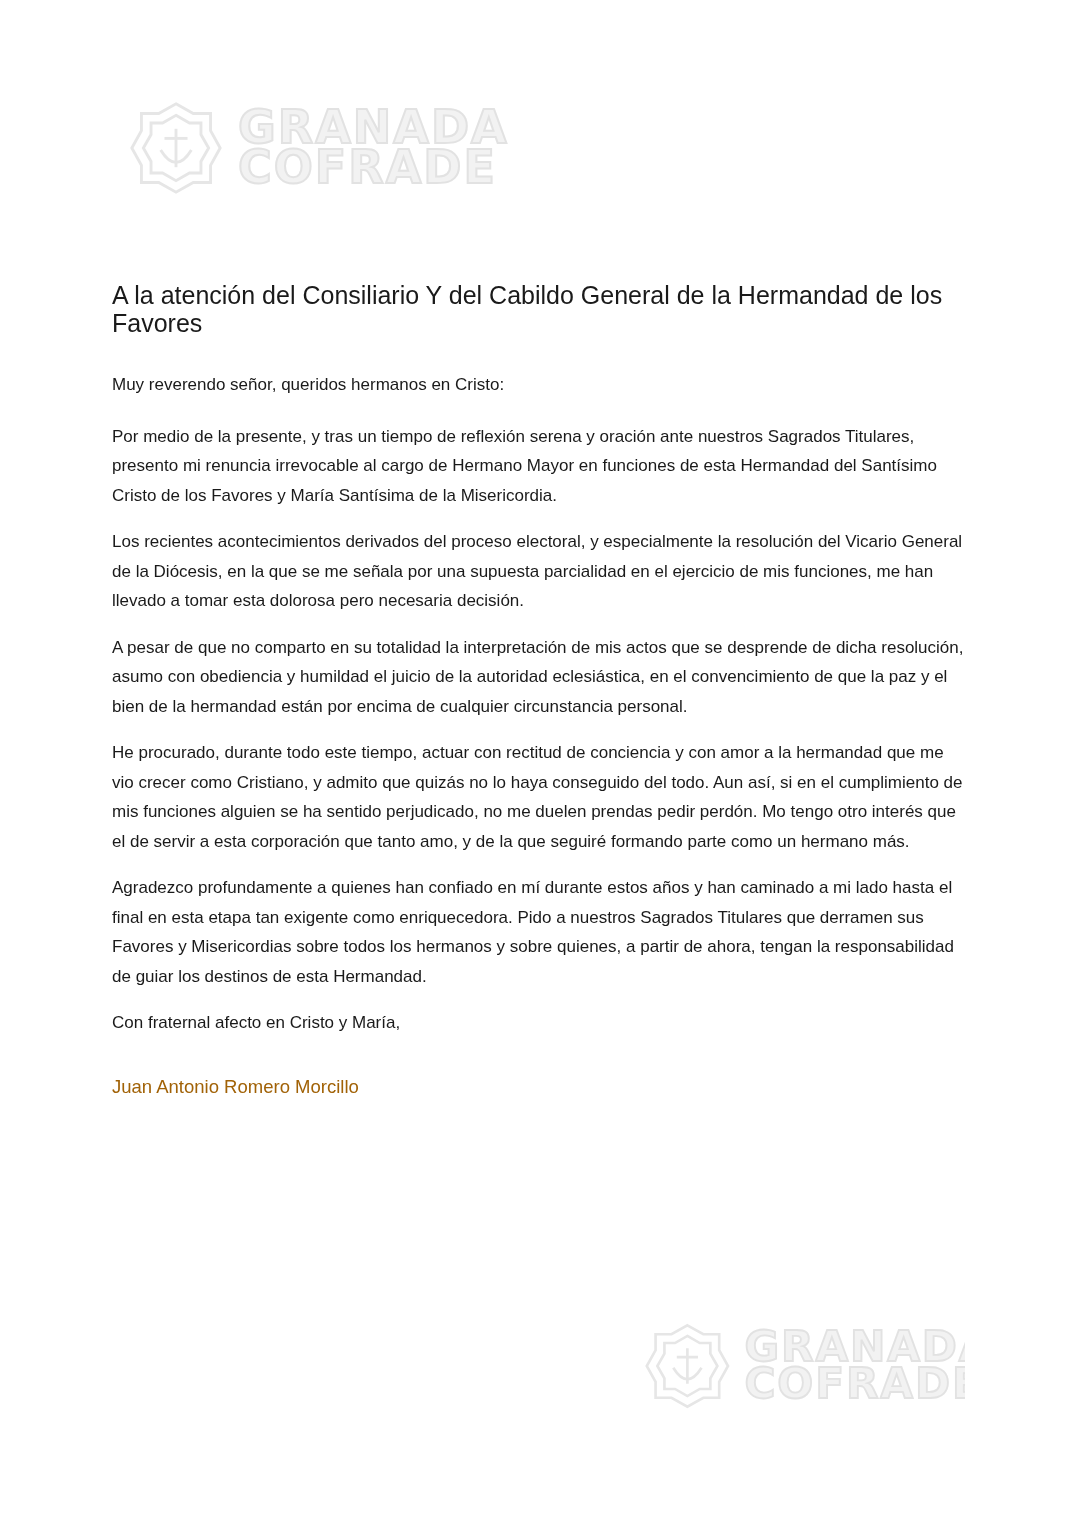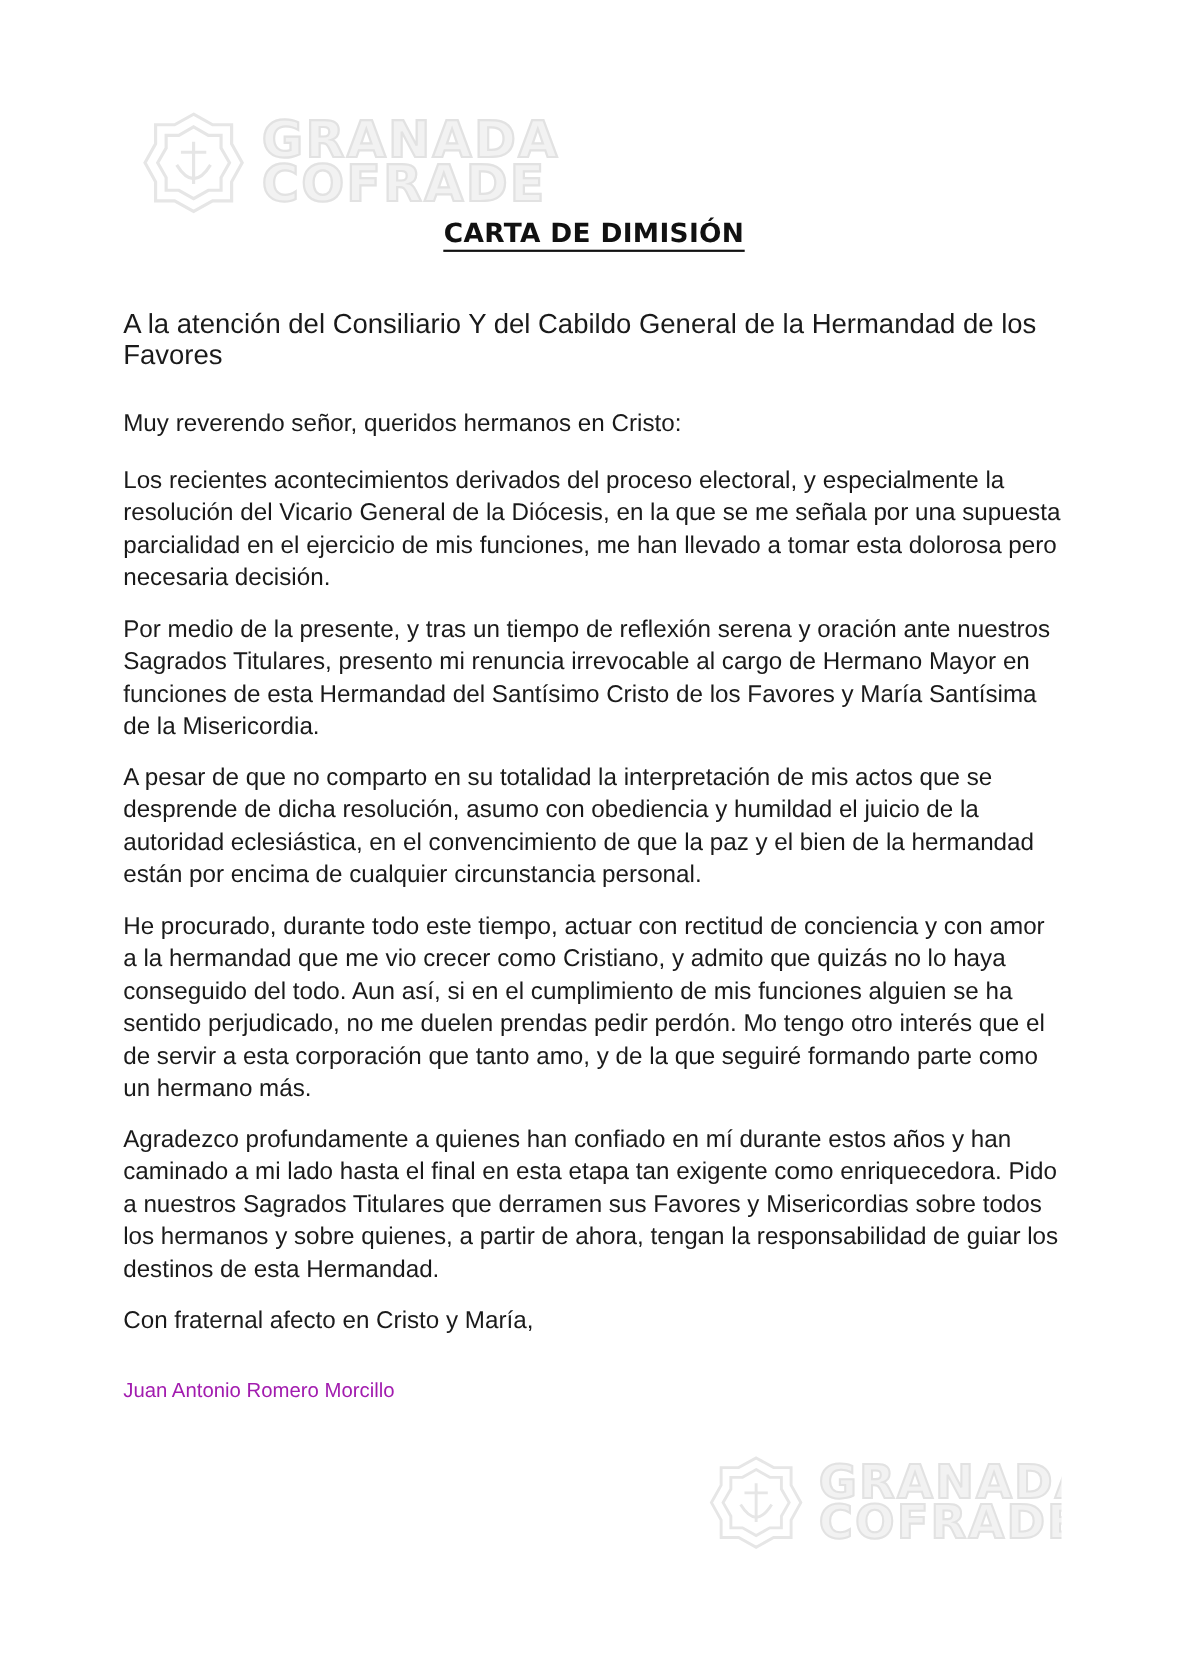--- a/index.html
+++ b/index.html
@@ -103,38 +103,38 @@
     color: #1a1a1a;
   }
 
   .body-block {
     position: absolute;
     left: 0;
     top: 370px;
     width: 856px;
   }
   .para {
-    font-size: 22px;
+    font-size: 17px;
     line-height: 29.5px;
     color: #1a1a1a;
     margin: 0 0 17px 0;
     text-align: left;
   }
   .para.salutation {
     margin-bottom: 22px;
   }
   .para.closing {
     margin-top: 6px;
     margin-bottom: 34px;
   }
 
   .signature {
     font-size: 18.5px;
     line-height: 29.5px;
-    color: #a21caf;
+    color: #a16207;
   }
   .signature .name {
     display: block;
   }
   .signature .role {
     display: block;
   }
 </style>
 </head>
 <body>
@@ -172,30 +172,27 @@
       </svg>
     </div>
     <div class="wm-text">
       <span class="line1">GRANADA</span>
       <span class="line2">COFRADE</span>
     </div>
   </div>
 
   <div class="content">
 
-    <h1 class="doc-title">
-      <span>CARTA DE DIMISIÓN</span>
-    </h1>
 
     <div class="addressee">A la atención del Consiliario Y del Cabildo General de la Hermandad de los Favores</div>
 
     <div class="body-block">
       <p class="para salutation">Muy reverendo señor, queridos hermanos en Cristo:</p>
+      <p class="para">Por medio de la presente, y tras un tiempo de reflexión serena y oración ante nuestros Sagrados Titulares, presento mi renuncia irrevocable al cargo de Hermano Mayor en funciones de esta Hermandad del Santísimo Cristo de los Favores y María Santísima de la Misericordia.</p>
       <p class="para">Los recientes acontecimientos derivados del proceso electoral, y especialmente la resolución del Vicario General de la Diócesis, en la que se me señala por una supuesta parcialidad en el ejercicio de mis funciones, me han llevado a tomar esta dolorosa pero necesaria decisión.</p>
-      <p class="para">Por medio de la presente, y tras un tiempo de reflexión serena y oración ante nuestros Sagrados Titulares, presento mi renuncia irrevocable al cargo de Hermano Mayor en funciones de esta Hermandad del Santísimo Cristo de los Favores y María Santísima de la Misericordia.</p>
       <p class="para">A pesar de que no comparto en su totalidad la interpretación de mis actos que se desprende de dicha resolución, asumo con obediencia y humildad el juicio de la autoridad eclesiástica, en el convencimiento de que la paz y el bien de la hermandad están por encima de cualquier circunstancia personal.</p>
       <p class="para">He procurado, durante todo este tiempo, actuar con rectitud de conciencia y con amor a la hermandad que me vio crecer como Cristiano, y admito que quizás no lo haya conseguido del todo. Aun así, si en el cumplimiento de mis funciones alguien se ha sentido perjudicado, no me duelen prendas pedir perdón. Mo tengo otro interés que el de servir a esta corporación que tanto amo, y de la que seguiré formando parte como un hermano más.</p>
       <p class="para">Agradezco profundamente a quienes han confiado en mí durante estos años y han caminado a mi lado hasta el final en esta etapa tan exigente como enriquecedora. Pido a nuestros Sagrados Titulares que derramen sus Favores y Misericordias sobre todos los hermanos y sobre quienes, a partir de ahora, tengan la responsabilidad de guiar los destinos de esta Hermandad.</p>
       <p class="para closing">Con fraternal afecto en Cristo y María,</p>
       <div class="signature">
         <span class="name">Juan Antonio Romero Morcillo</span>
       </div>
     </div>
 
   </div>

